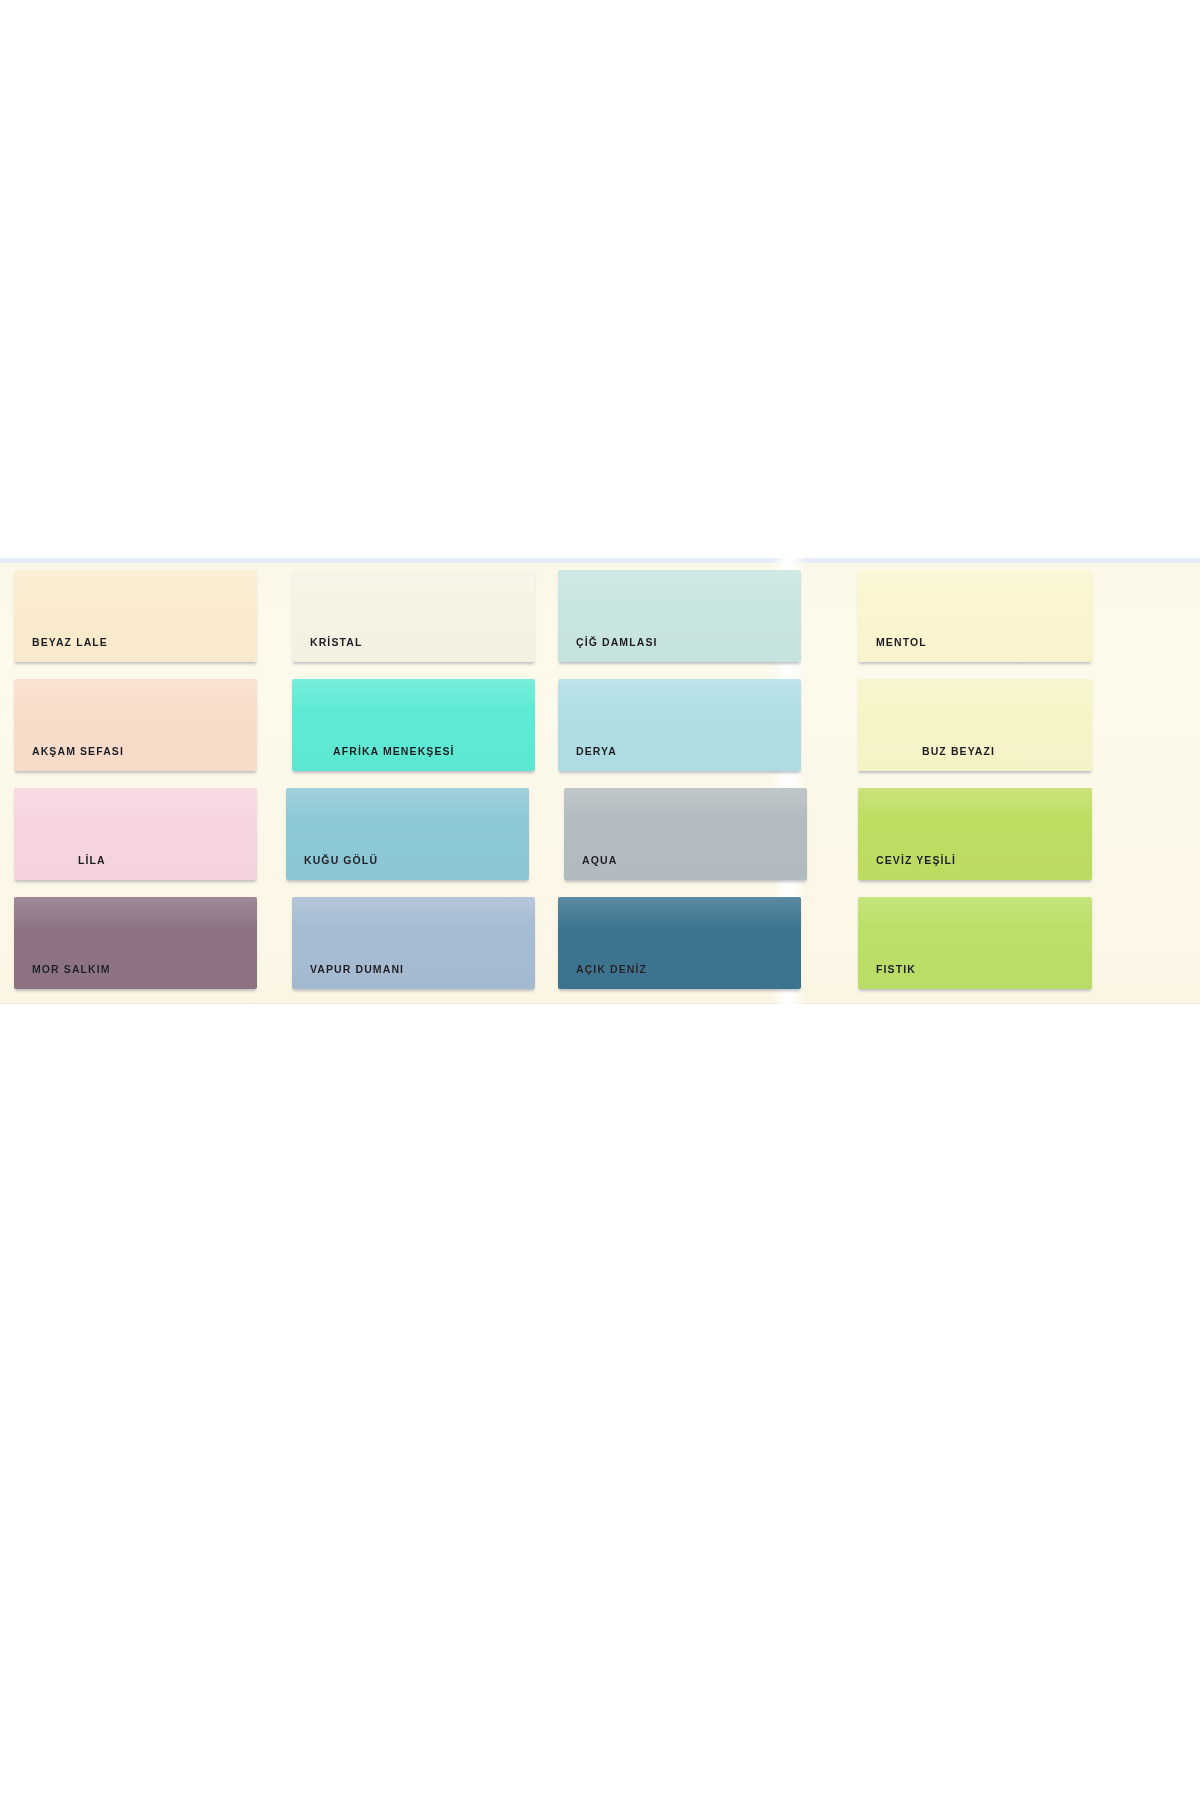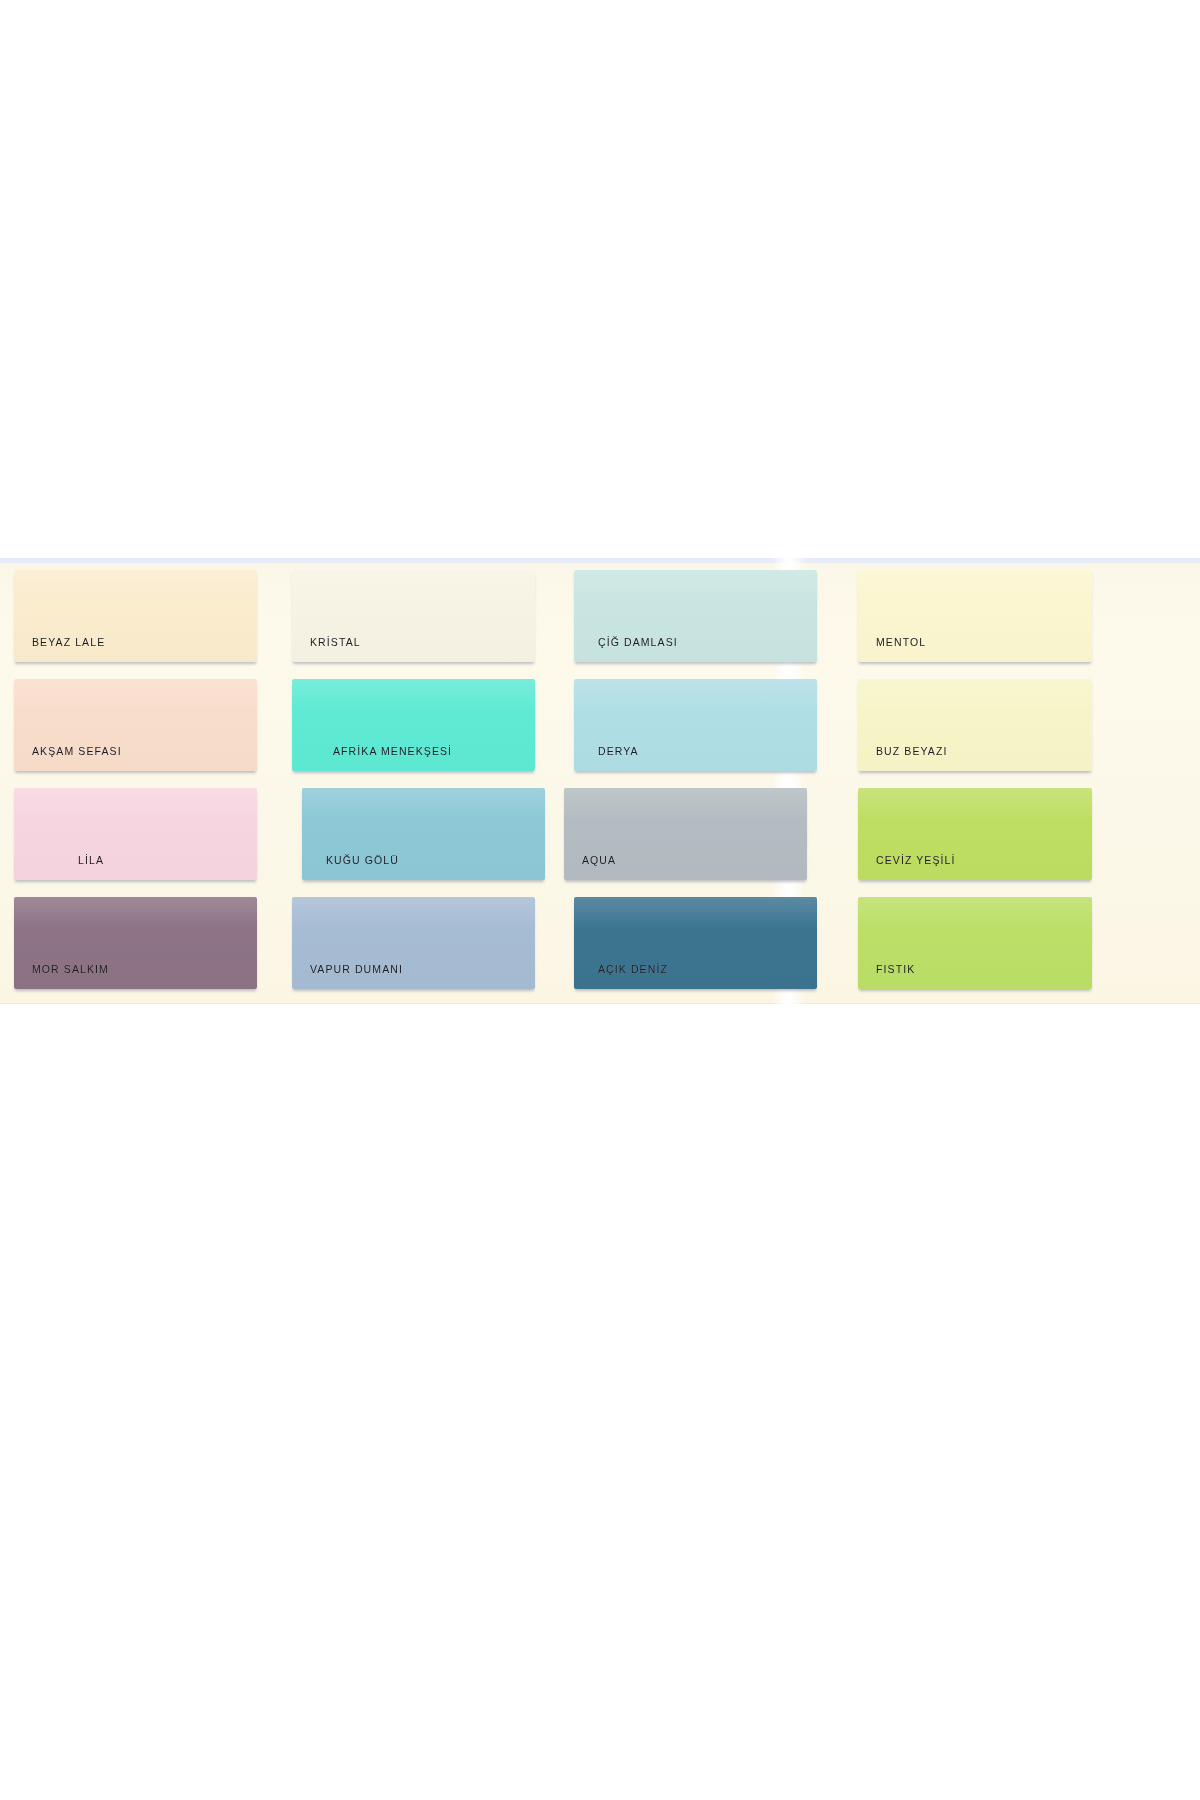--- a/index.html
+++ b/index.html
@@ -92,29 +92,29 @@
         rgba(0,0,0,0.012) 100%);
     pointer-events: none;
   }
 
   .swatch-label {
     position: relative;
     z-index: 2;
     margin: 0 0 14px 18px;
     font-size: 10.5px;
     letter-spacing: 1.1px;
-    font-weight: 400;
+    font-weight: 700;
     color: #1c1c22;
     white-space: nowrap;
     text-shadow: 0 0 1px rgba(255,255,255,0.25);
   }
 
   
   .col-2 .swatch { margin-left: 6px; }
-  .col-3 .swatch { margin-left: 16px; padding-left: 6px; }
+  .col-3 .swatch { margin-left: 0; }
   .col-4 .swatch { margin-left: 28px; width: 271px; }
 
   .cell { display: flex; }
 </style>
 </head>
 <body>
 
 <div id="chart-card">
   <div id="card-paper"></div>
   <div id="card-top-edge"></div>
@@ -150,21 +150,21 @@
         <div class="swatch" style="background: #5eead4; padding-left: 23px;">
           <span class="swatch-label">AFRİKA MENEKŞESİ</span>
         </div>
       </div>
       <div class="cell col-3">
         <div class="swatch" style="background: rgb(176, 222, 229);">
           <span class="swatch-label">DERYA</span>
         </div>
       </div>
       <div class="cell col-4">
-        <div class="swatch" style="background: rgb(247, 245, 200);">
+        <div class="swatch" style="background: rgb(247, 245, 200); padding-left: 46px;">
           <span class="swatch-label">BUZ BEYAZI</span>
         </div>
       </div>
       <div class="cell col-1">
         <div class="swatch" style="background: rgb(247, 213, 224); padding-left: 46px;">
           <span class="swatch-label">LİLA</span>
         </div>
       </div>
       <div class="cell col-3">
         <div class="swatch" style="background: rgb(141, 200, 214);">

